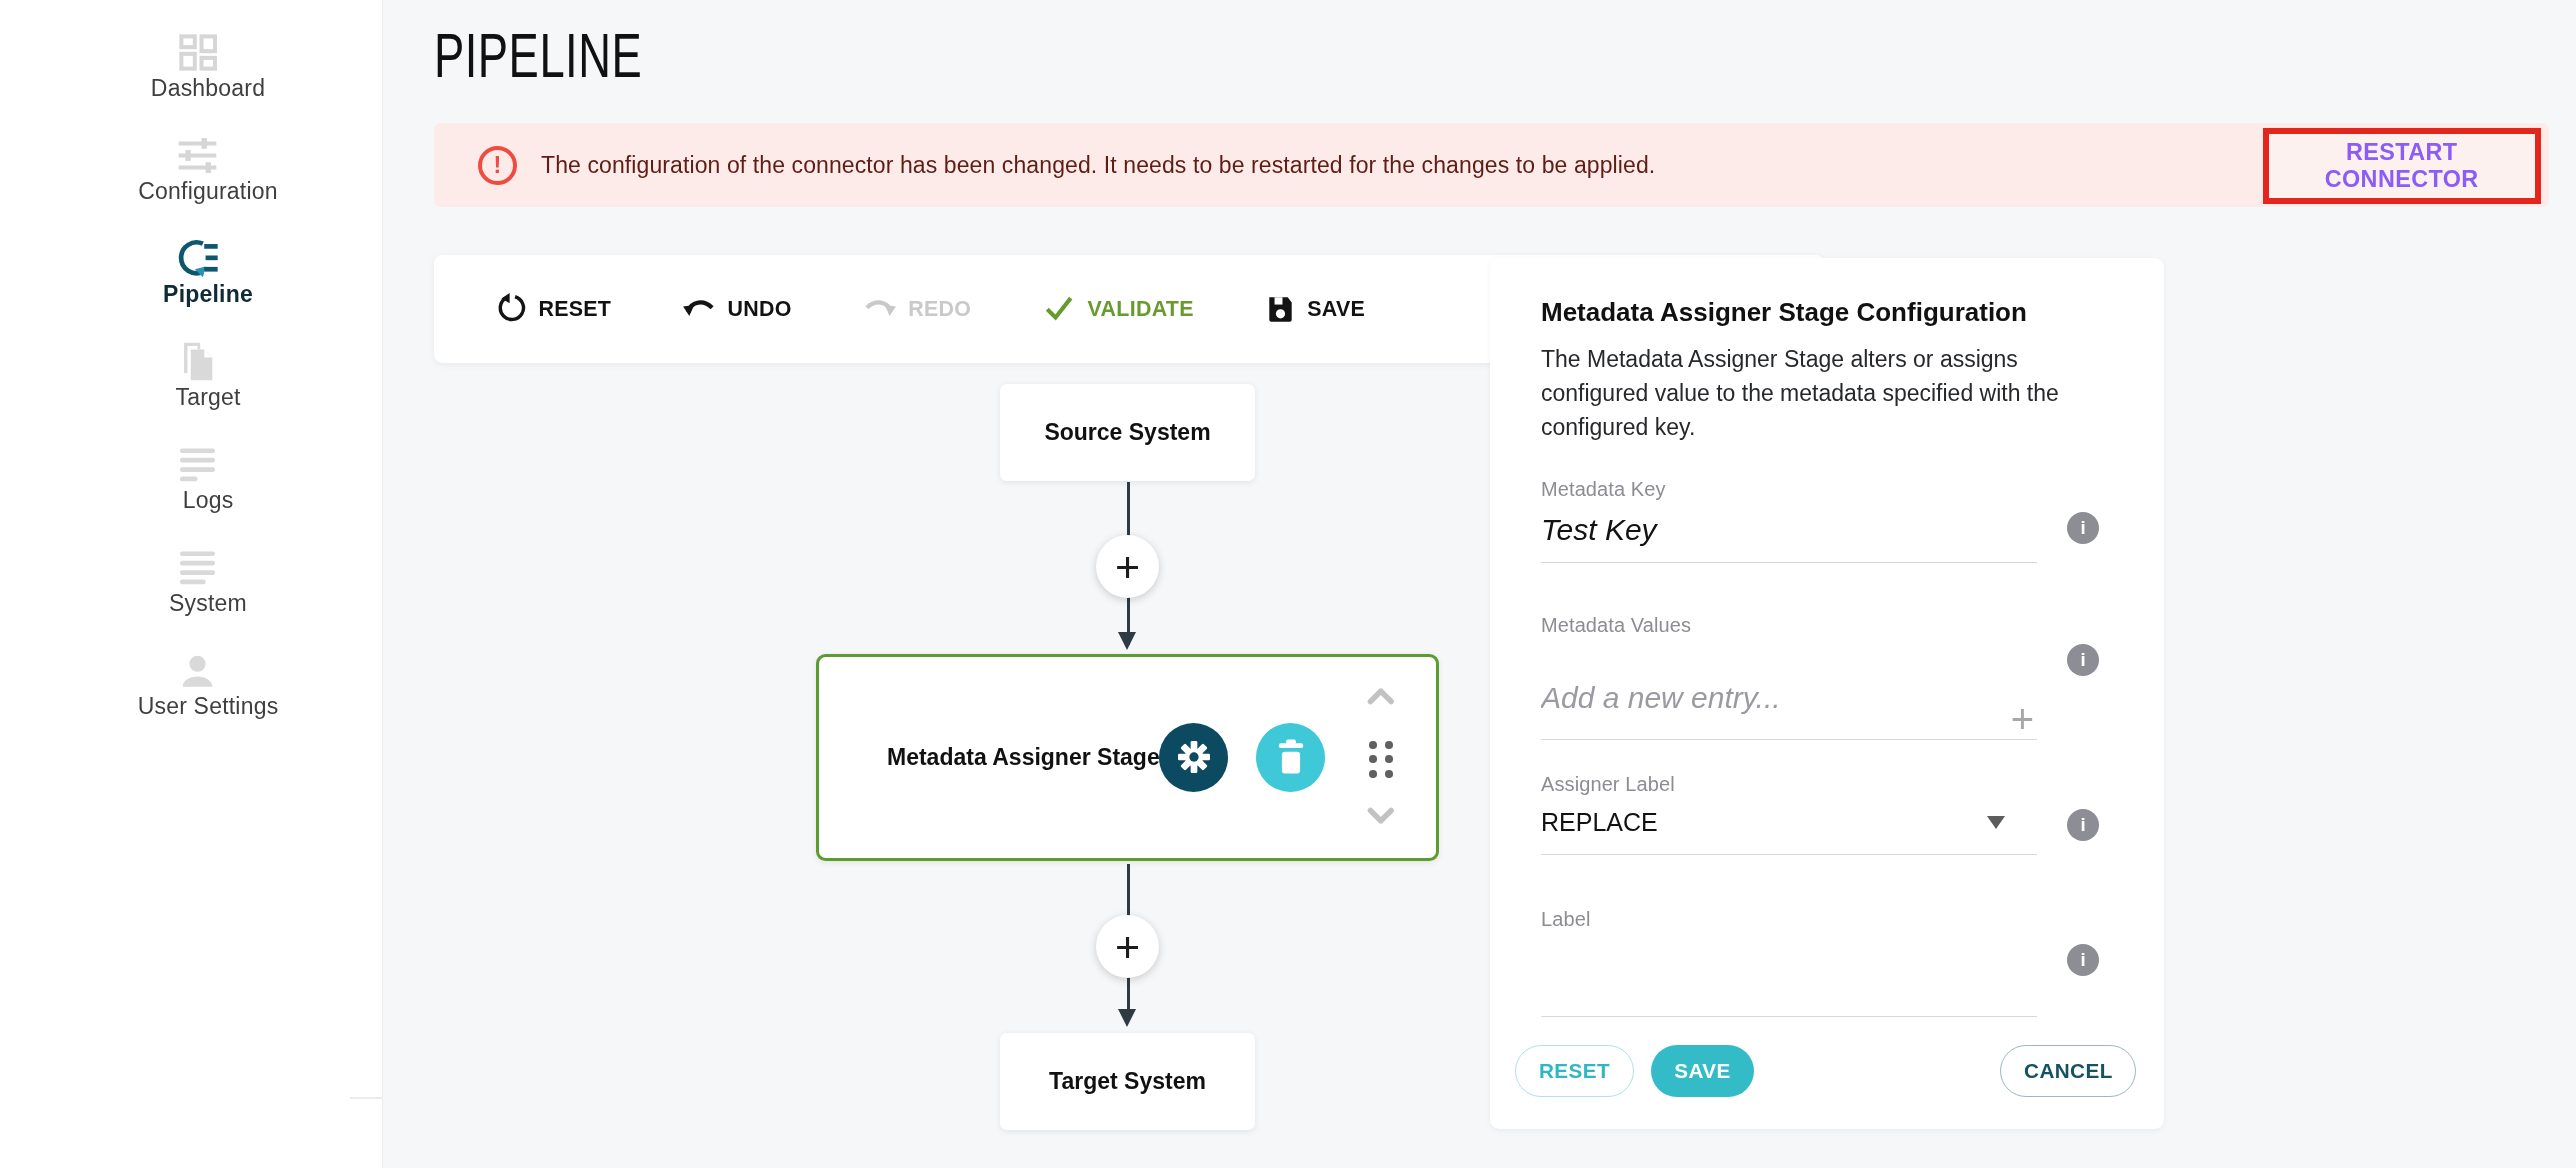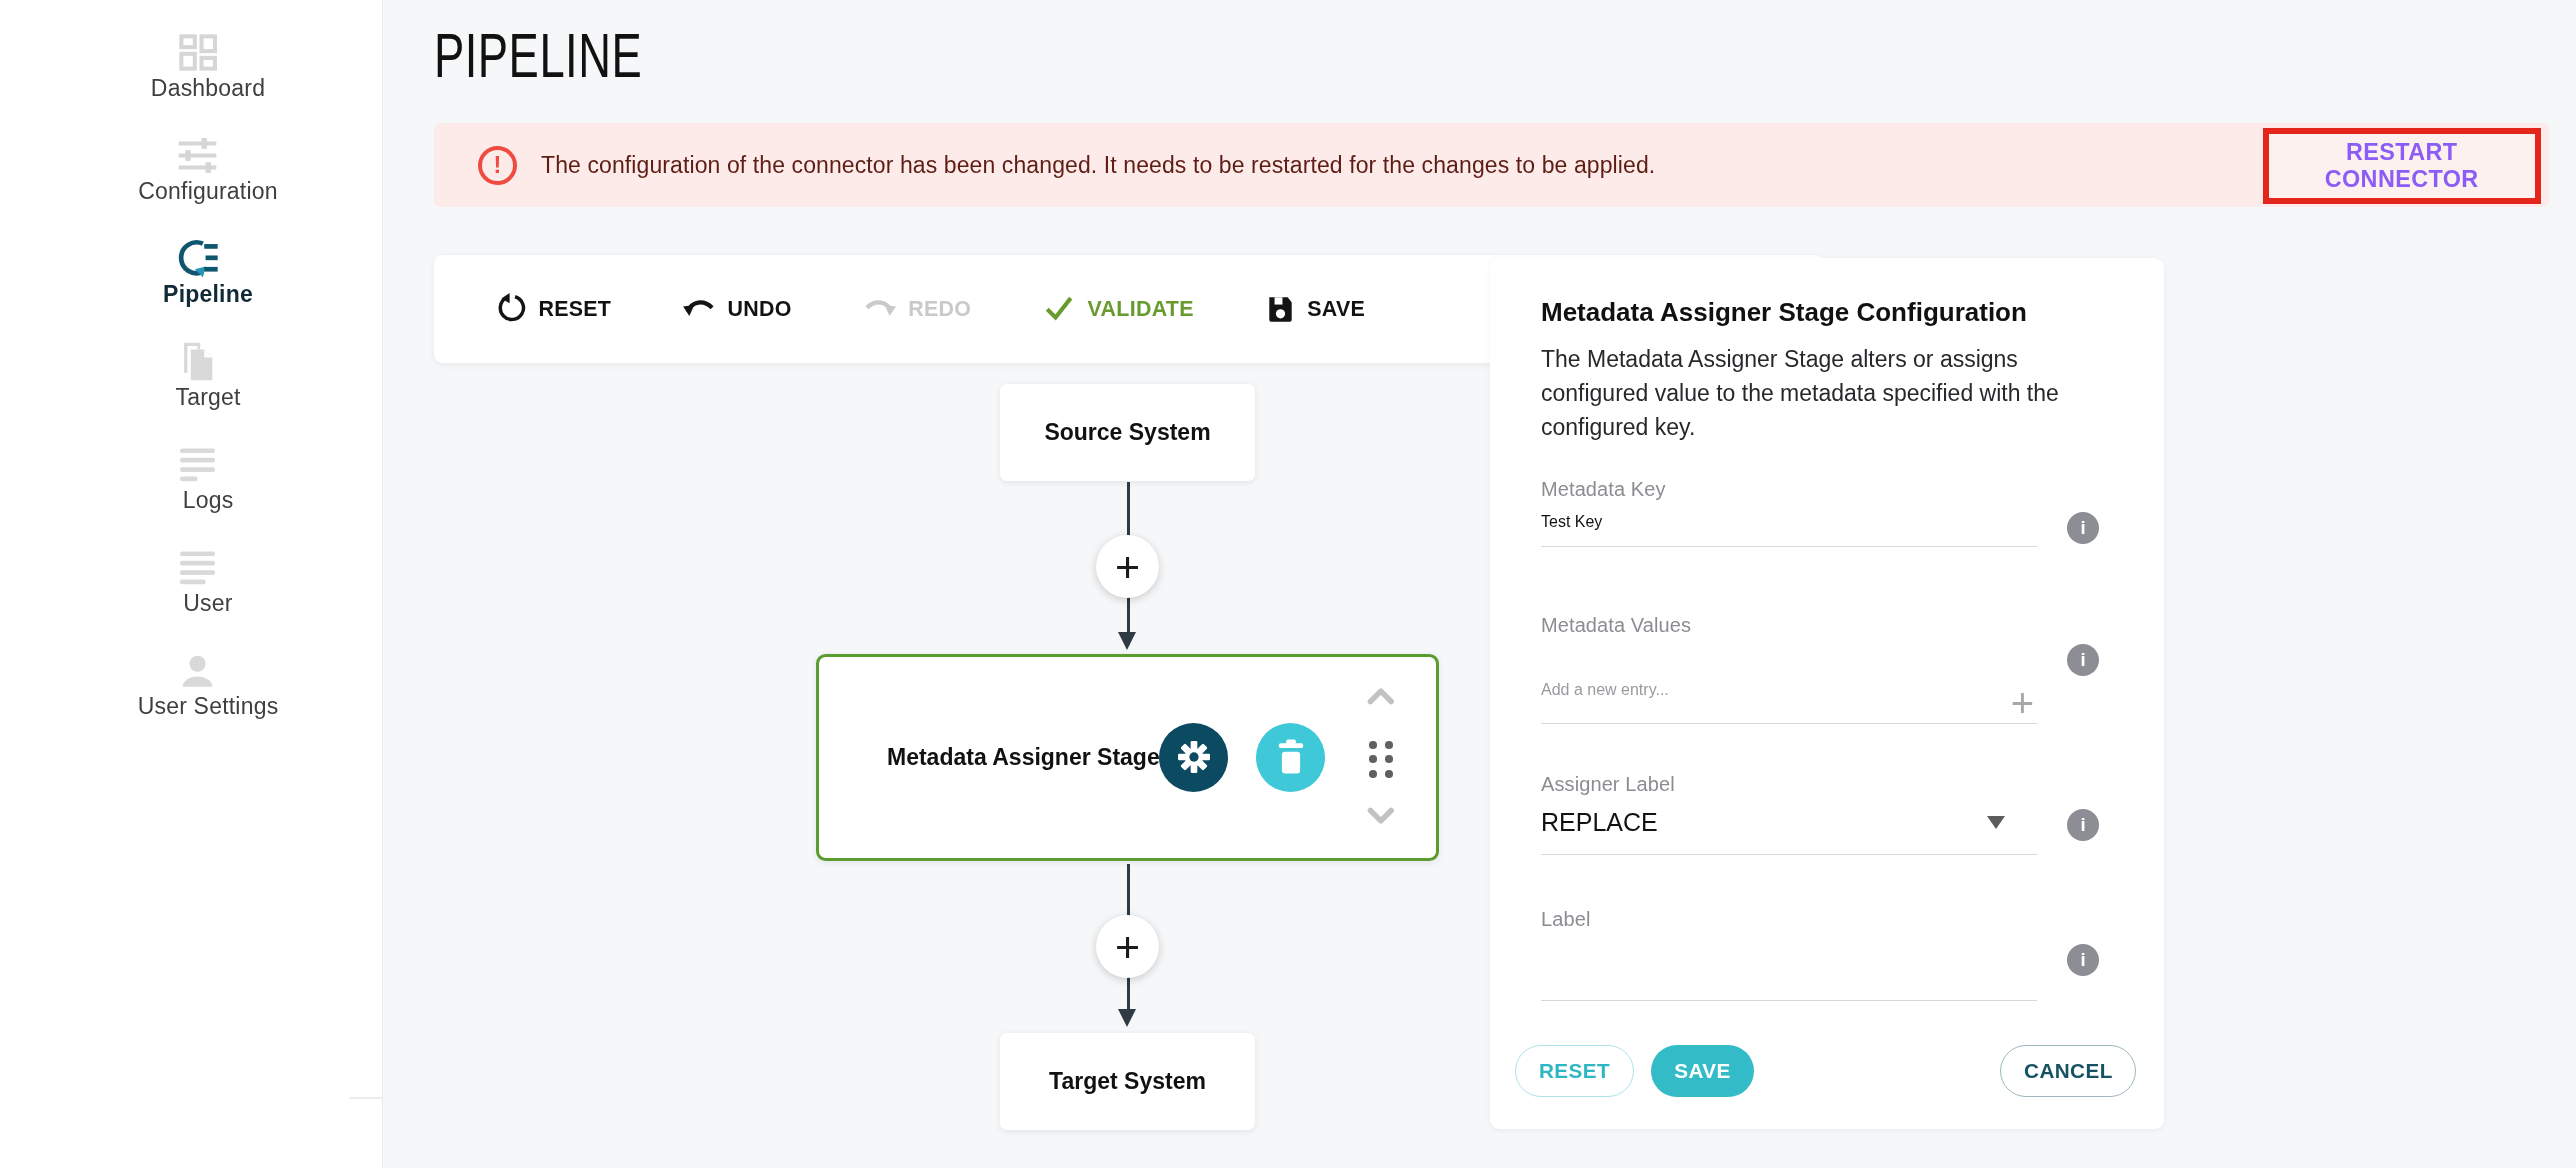--- a/index.html
+++ b/index.html
@@ -113,21 +113,21 @@
     position:absolute; left:1490px; top:258px; width:674px; height:871px;
     background:#fff; border-radius:9.6px; box-shadow:0 1.4px 6.9px rgba(0,0,0,0.05);
   }
   .panel-title { position:absolute; left:51px; top:39px; font-size:26px; font-weight:700; color:#111; }
   .panel-desc  { position:absolute; left:51px; top:84px; width:544px; font-size:23px; line-height:34px; color:#26282b; }
   .field { position:absolute; left:51px; width:496px; }
   .field .f-label { font-size:20px; color:#8c8c92; letter-spacing:0.1px; }
   .field .f-input {
     width:100%; border:none; outline:none; background:transparent;
     border-bottom:1.4px solid #d8d8da; font-family:"Liberation Sans",sans-serif;
-    font-size:16px; color:#121212; padding:12.4px 0 15px 0;
+    font-size:30px; color:#121212; padding:12.4px 0 15px 0;font-style:italic;
   }
   .field .f-input::placeholder { color:#9a9aa0; }
   .f-metakey   { top:220px; }
   .f-metavalues{ top:356px; }
   .f-metavalues .f-input { padding:44px 48px 24px 0; }
   .f-assigner  { top:515px; }
   .f-label-field { top:650px; }
   .f-label-field .f-input { padding:27.6px 0 23.4px 0; }
   .entry-plus {
     position:absolute; right:2.8px; bottom:20.7px; font-size:40px; font-weight:300;
@@ -227,21 +227,21 @@
 
   <div class="side-item">
     <span class="s-icon">
       <svg width="43" height="43" viewBox="0 0 64 64" fill="#d9d9d9">
         <rect x="6" y="8" width="52" height="7" rx="3"></rect>
           <rect x="6" y="22" width="52" height="7" rx="3"></rect>
         <rect x="6" y="36" width="52" height="7" rx="3"></rect>
           <rect x="6" y="50" width="38" height="7" rx="3"></rect>
       </svg>
     </span>
-    <span class="s-label">User</span>
+    <span class="s-label">System</span>
   </div>
 
   <div class="side-item">
     <span class="s-icon">
       <svg width="43" height="43" viewBox="0 0 64 64" fill="#d9d9d9">
         <circle cx="32" cy="22" r="12"></circle>
         <path d="M10 56 a22 15 0 0 1 44 0 z"></path>
       </svg>
     </span>
     <span class="s-label">User Settings</span>

